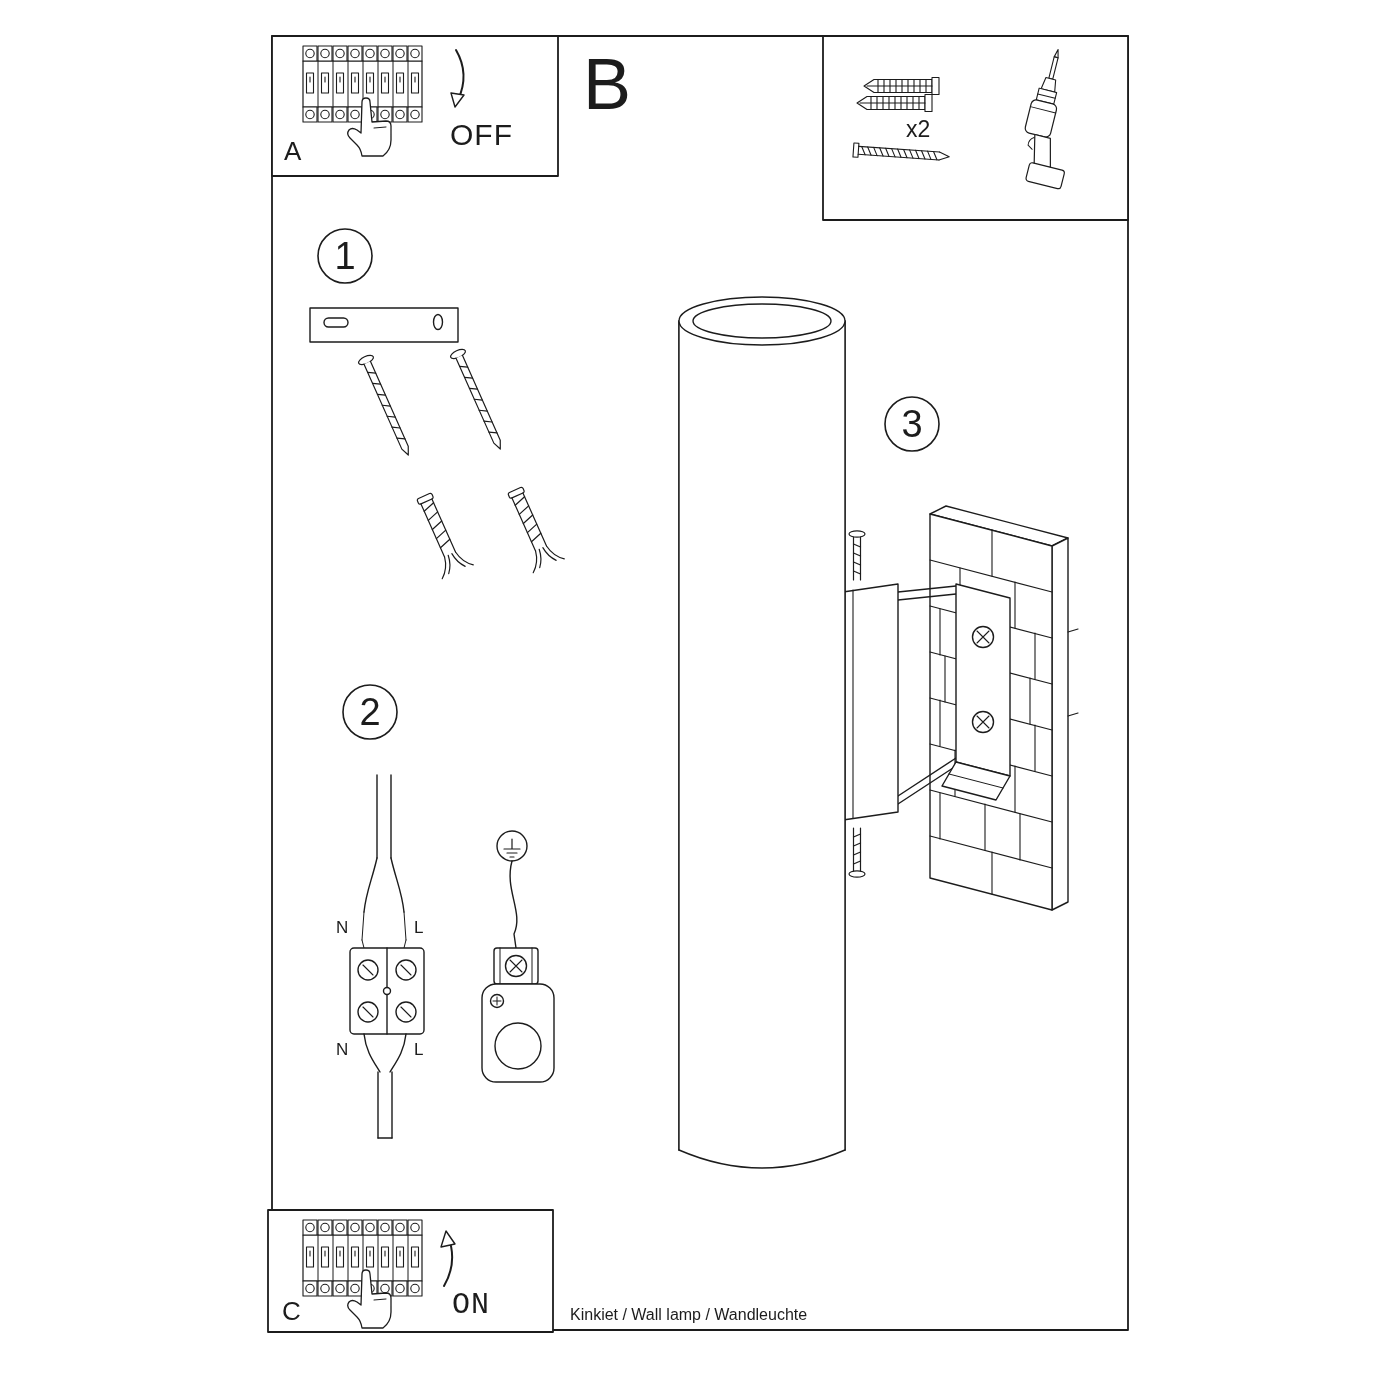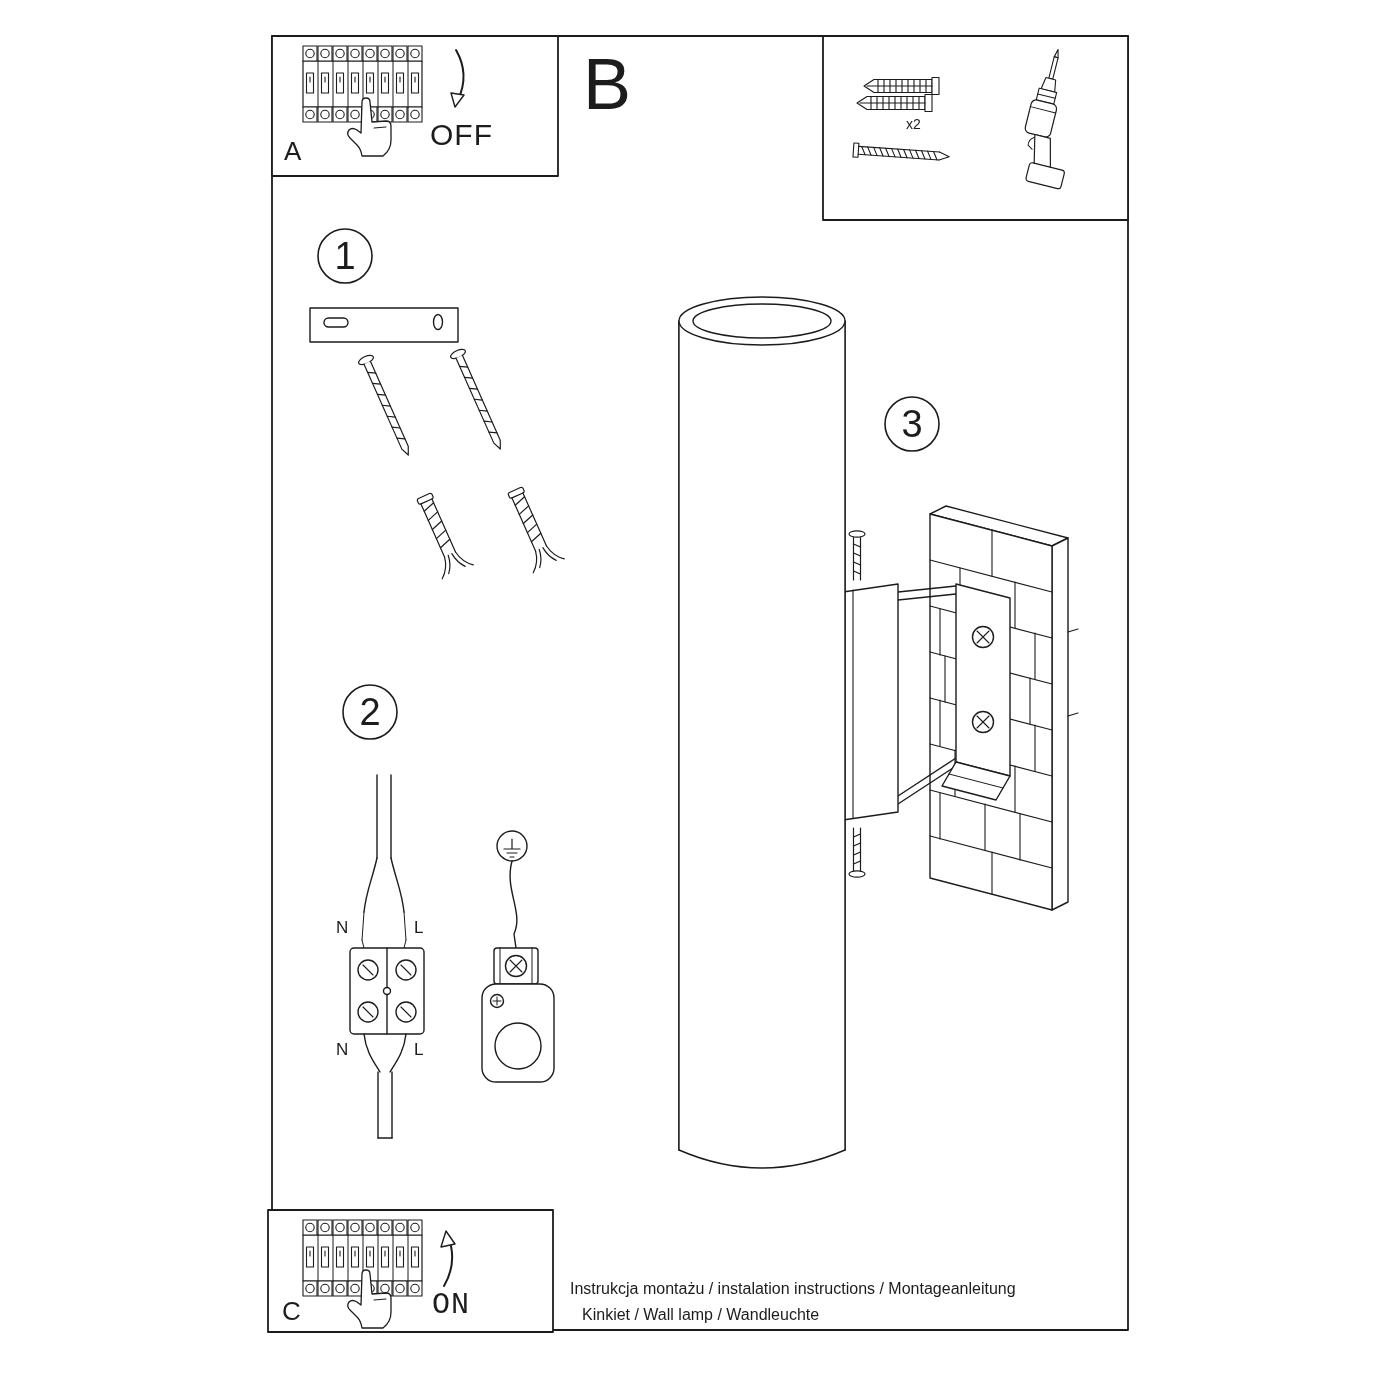--- a/index.html
+++ b/index.html
@@ -1,23 +1,23 @@
 <!DOCTYPE html>
 <html><head>
 <meta charset="utf-8">
 <style>
   html,body{margin:0;padding:0;background:#ffffff;}
   #page{position:relative;width:1400px;height:1400px;background:#ffffff;
         font-family:"Liberation Sans","DejaVu Sans",sans-serif;color:#1c1c1c;overflow:hidden;}
   #art{position:absolute;left:0;top:0;}
   .txt{position:absolute;white-space:nowrap;color:#1c1c1c;}
   .label-a,.label-c{font-size:26px;}
-  .state{font-size:30px;letter-spacing:1px;}
+  .state{font-size:30px;letter-spacing:1px;margin-left:20px;}
   .big-b{font-size:72px;line-height:1;}
-  .qty{font-size:14px;}
+  .qty{font-size:23px;}
   .stepnum{width:54px;height:46px;text-align:center;font-size:38px;line-height:46px;}
   .wirelbl{font-size:17px;}
   .footer{font-size:16px;line-height:1.55;}
 </style>
 </head>
 <body>
 
 <div id="page">
 
 <svg id="art" width="1400" height="1400" viewBox="0 0 1400 1400">
@@ -274,16 +274,15 @@
 <div class="txt stepnum" style="left:885px;top:401px;">3</div>
 
 <div class="txt wirelbl" style="left:336px;top:918px;">N</div>
 <div class="txt wirelbl" style="left:414px;top:918px;">L</div>
 <div class="txt wirelbl" style="left:336px;top:1040px;">N</div>
 <div class="txt wirelbl" style="left:414px;top:1040px;">L</div>
 
 <div class="txt label-c" style="left:282px;top:1296px;">C</div>
 <div class="txt state" style="left:432px;top:1288px;font-family:Liberation Mono, monospace;">ON</div>
 
-<div class="txt footer" style="left:570px;top:1277px;">Instrukcja montażu / instalation instructions / Montageanleitung</div>
-<div class="txt footer" style="left:570px;top:1303px;margin-left:12px;">Kinkiet / Wall lamp / Wandleuchte</div>
+<div class="txt footer" style="left:570px;top:1303px;">Kinkiet / Wall lamp / Wandleuchte</div>
 
 </div>
 
 </body></html>

